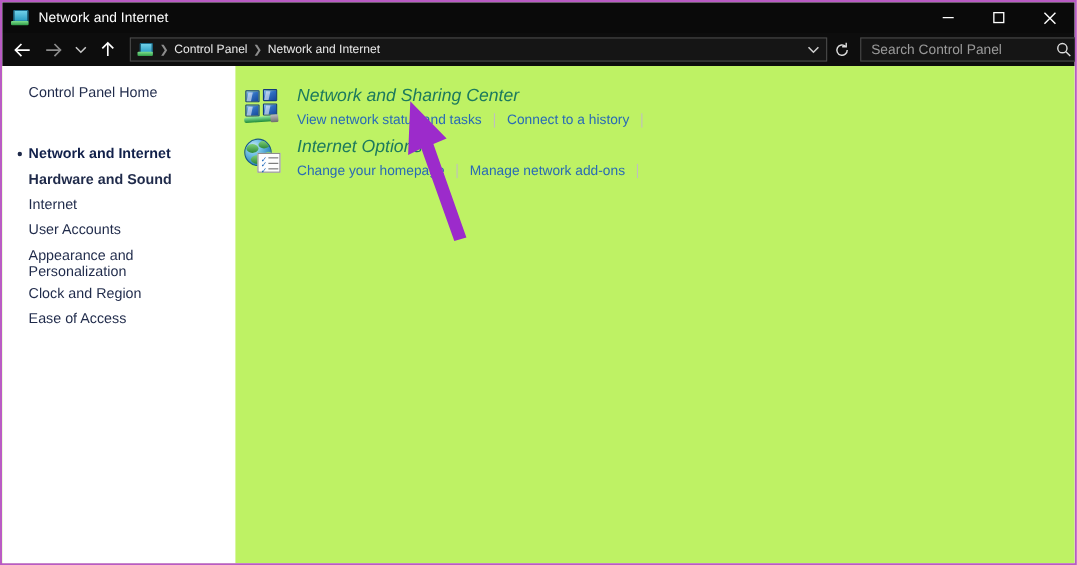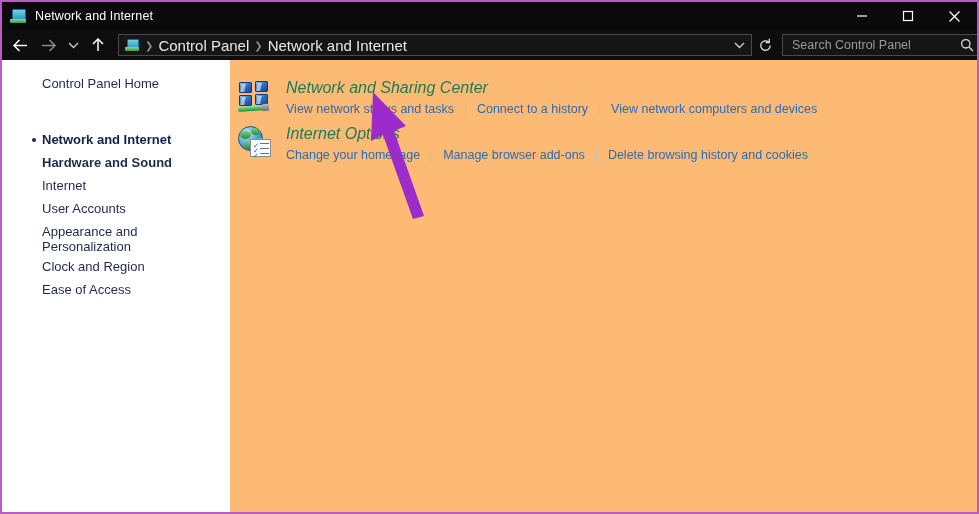--- a/index.html
+++ b/index.html
@@ -130,21 +130,21 @@
     border-radius: 1px;
   }
   .crumb-sep {
     color: #8d8d8d;
     font-size: 10px;
     margin: 0 5px;
     flex: none;
   }
   .crumb-text {
     color: #e9e9e9;
-    font-size: 15px;
+    font-size: 11px;
     white-space: nowrap;
   }
   .addr-chevron {
     position: absolute;
     right: 6px;
     color: #cfcfcf;
     display: flex;
     align-items: center;
   }
   .refreshbtn {
@@ -184,22 +184,21 @@
     color: #dedede;
     display: flex;
     align-items: center;
   }
 
   
   .content-area {
     position: absolute;
     left: 0; top: 58px;
     right: 0; bottom: 0;
-    background: #fdba74;
-    margin-left: 16px;
+    background: #bef264;
   }
 
   .sidebar {
     position: absolute;
     left: 0; top: 0;
     width: 212px;
     height: 100%;
     background: #ffffff;
   }
   .side-item {
@@ -485,21 +484,20 @@
           <div class="mon m3"></div>
           <div class="mon m4"></div>
           <div class="cable"></div>
         </div>
         <div class="cat-head">Network and Sharing Center</div>
         <div class="cat-links">
           <span class="cat-link">View network status and tasks</span>
           <span class="link-sep"></span>
           <span class="cat-link">Connect to a history</span>
           <span class="link-sep"></span>
-          <span class="cat-link">View network computers and devices</span>
         </div>
       </div>
 
       <div class="category c2">
         <div class="cat-icon">
           <div class="globe">
             <div class="land l1"></div>
             <div class="land l2"></div>
             <div class="land l3"></div>
             <div class="land l4"></div>
@@ -516,23 +514,22 @@
             <div class="r3">
                 <span class="chk">✓</span>
                 <span class="ln"></span>
               </div>
           </div>
         </div>
         <div class="cat-head">Internet Options</div>
         <div class="cat-links">
           <span class="cat-link">Change your homepage</span>
           <span class="link-sep"></span>
-          <span class="cat-link">Manage browser add-ons</span>
+          <span class="cat-link">Manage network add-ons</span>
           <span class="link-sep"></span>
-          <span class="cat-link">Delete browsing history and cookies</span>
         </div>
       </div>
 
     </div>
   </div>
 
   <svg class="annotation-arrow" viewBox="0 0 979 514">
     <g id="arrow-group">
       <polygon points="371,90 404,124 392,129 422,214 411,217 381,133 369,139" fill="#9C2BCB"></polygon>
     </g>

